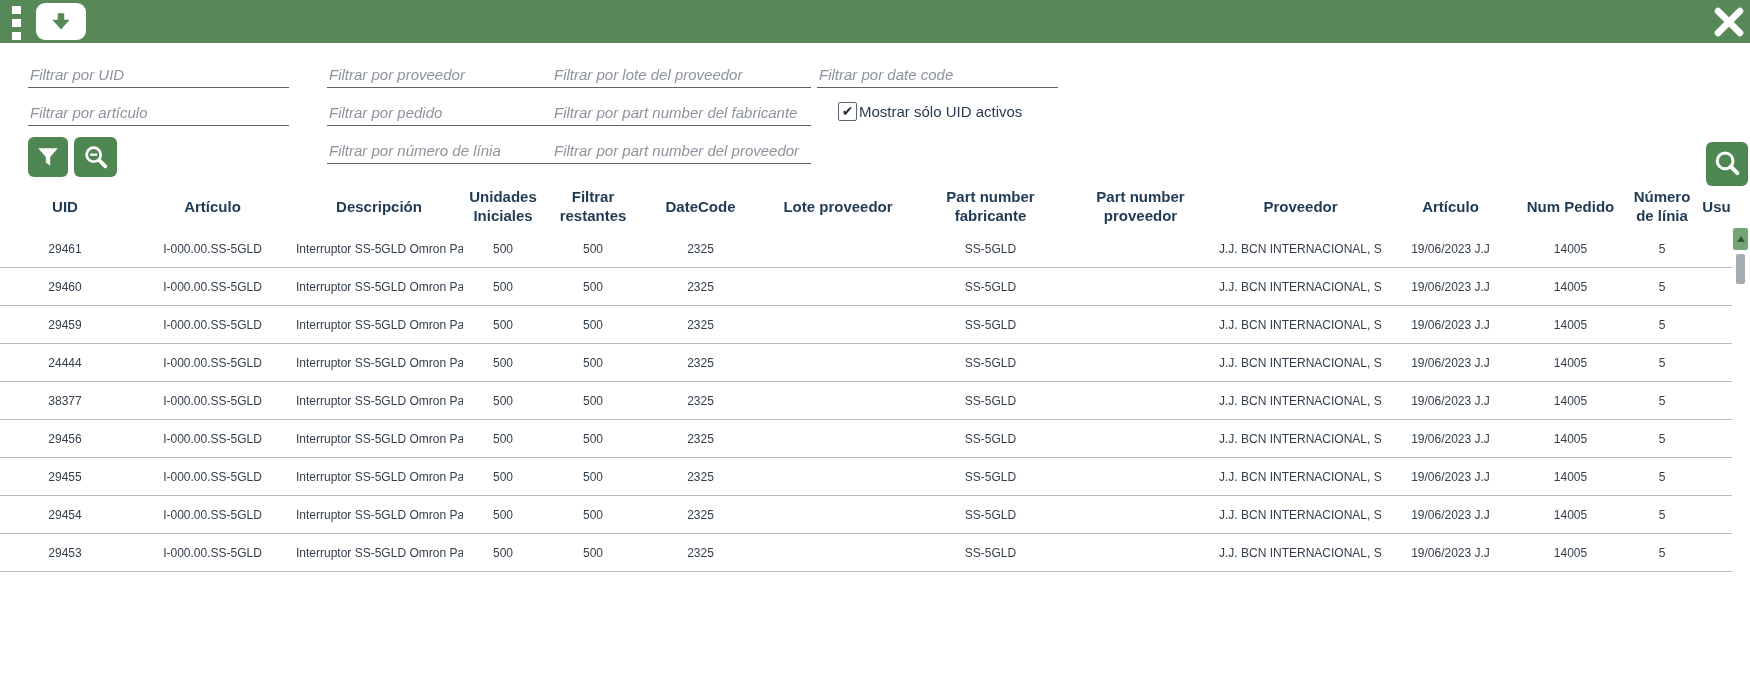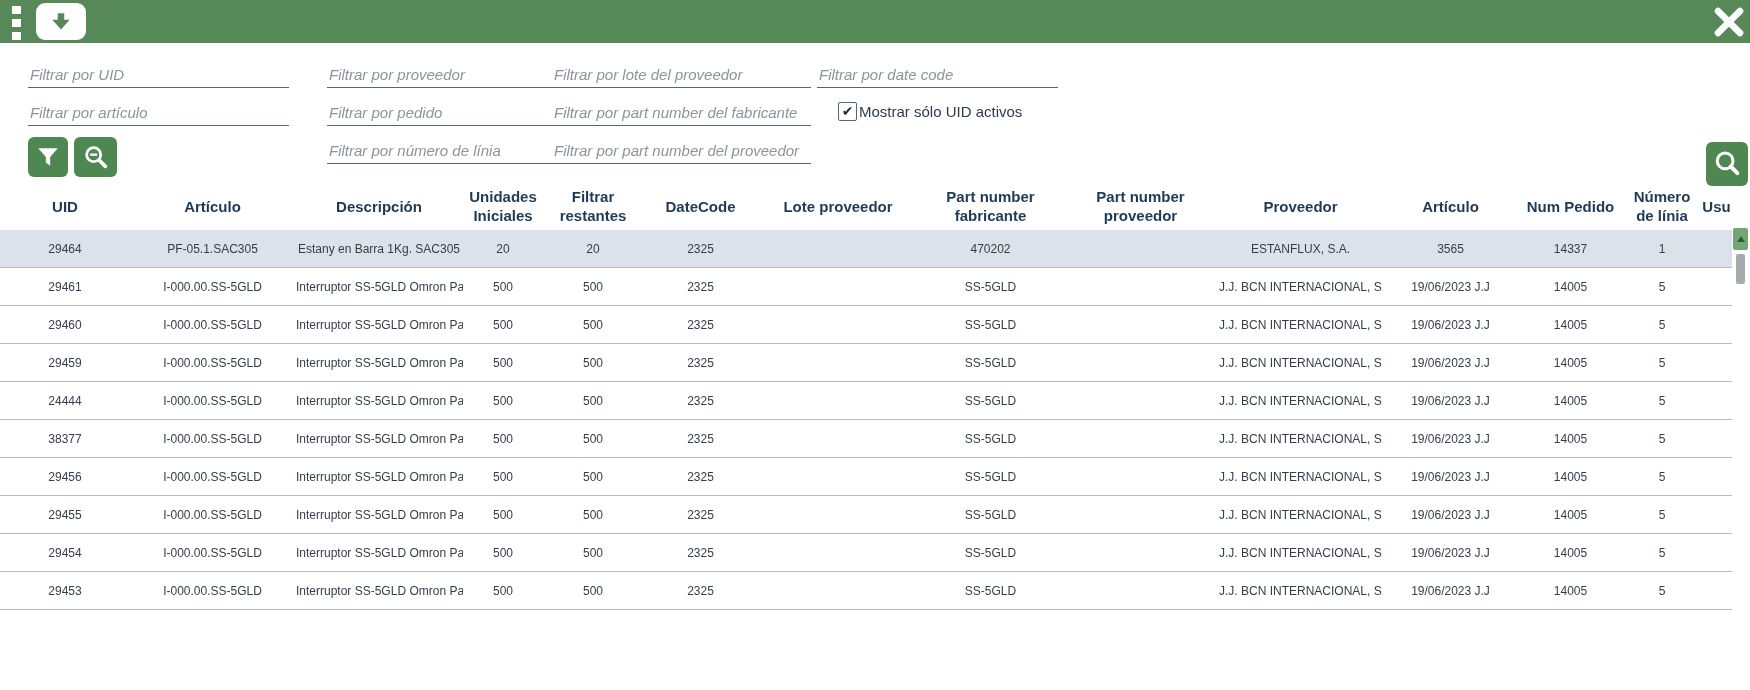--- a/index.html
+++ b/index.html
@@ -154,36 +154,20 @@
           <th>Part number fabricante</th>
           <th>Part number proveedor</th>
           <th>Proveedor</th>
           <th>Artículo</th>
           <th>Num Pedido</th>
           <th>Número de línia</th>
           <th>Usu</th>
         </tr>
       </thead>
     <tbody id="table-body">
-        <tr class="selected">
-          <td>29464</td>
-          <td>PF-05.1.SAC305</td>
-          <td>Estany en Barra 1Kg. SAC305</td>
-          <td>20</td>
-          <td>20</td>
-          <td>2325</td>
-          <td></td>
-          <td>470202</td>
-          <td></td>
-          <td>ESTANFLUX, S.A.</td>
-          <td>3565</td>
-          <td>14337</td>
-          <td>1</td>
-          <td></td>
-        </tr>
         <tr>
           <td>29461</td>
           <td>I-000.00.SS-5GLD</td>
           <td>Interruptor SS-5GLD Omron Pa</td>
           <td>500</td>
           <td>500</td>
           <td>2325</td>
           <td></td>
           <td>SS-5GLD</td>
           <td></td>

